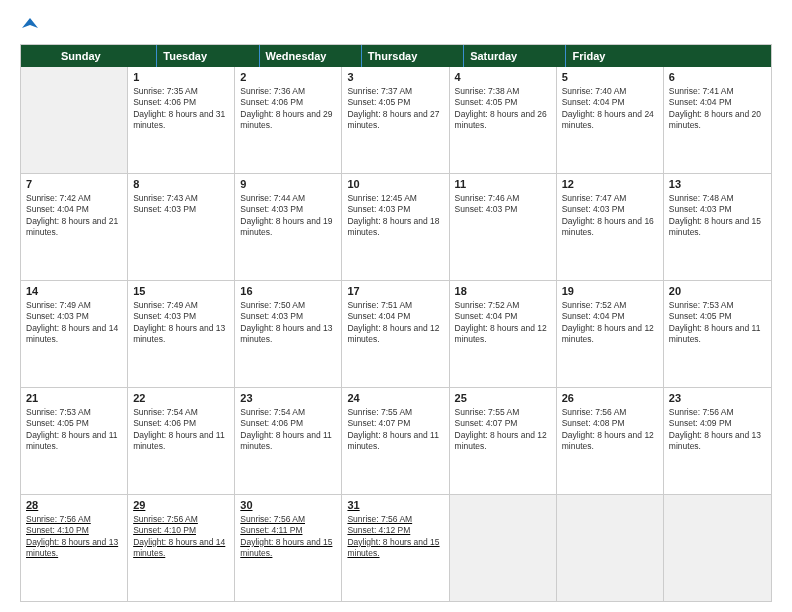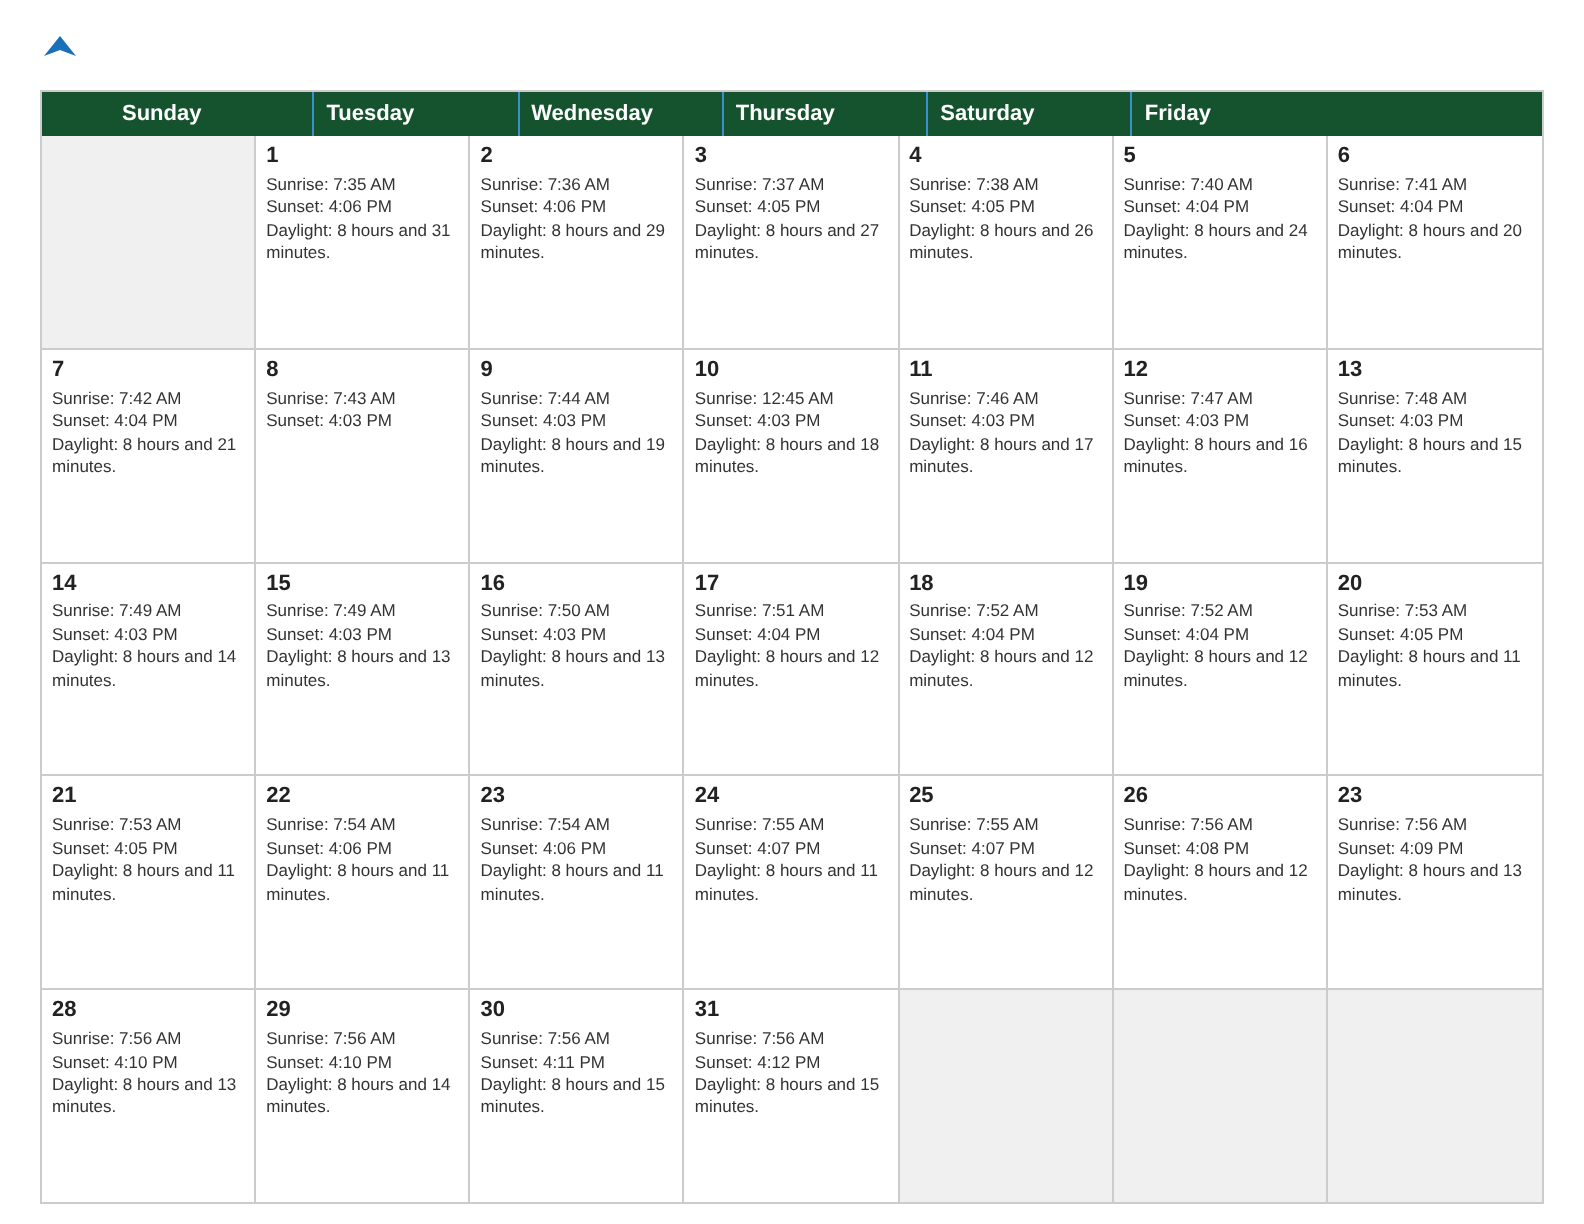--- a/index.html
+++ b/index.html
@@ -81,21 +81,21 @@
       flex: 1;
       display: flex;
       flex-direction: column;
     }
     .cal-row {
       display: grid;
       grid-template-columns: repeat(7, 1fr);
       flex: 1;
       border-bottom: 1px solid #ccc;
     }
-    .cal-row:last-child { border-bottom: none; }
+    .cal-row:last-child { border-bottom: none; text-decoration: underline; }
     .cal-cell {
       border-right: 1px solid #ccc;
       padding: 3px 5px;
       font-size: 9px;
       color: #333;
       line-height: 1.35;
       vertical-align: top;
     }
     .cal-cell:last-child { border-right: none; }
     .cal-cell.empty { background: #f9f9f9; }
@@ -184,21 +184,21 @@
           <div class="cal-cell">
             <span class="day-num">9</span>
             <div class="cell-text"><span>Sunrise: 7:44 AM</span><br><span>Sunset: 4:03 PM</span><br><span>Daylight: 8 hours and 19 minutes.</span></div>
           </div>
           <div class="cal-cell">
             <span class="day-num">10</span>
             <div class="cell-text"><span>Sunrise: 12:45 AM</span><br><span>Sunset: 4:03 PM</span><br><span>Daylight: 8 hours and 18 minutes.</span></div>
           </div>
           <div class="cal-cell">
             <span class="day-num">11</span>
-            <div class="cell-text"><span>Sunrise: 7:46 AM</span><br><span>Sunset: 4:03 PM</span><br><span>Daylight: 8 hours and 17 minutes.</span></div>
+            <div class="cell-text"><span>Sunrise: 7:46 AM</span><br><span>Sunset: 4:03 PM</span><br></div>
           </div>
           <div class="cal-cell">
             <span class="day-num">12</span>
             <div class="cell-text"><span>Sunrise: 7:47 AM</span><br><span>Sunset: 4:03 PM</span><br><span>Daylight: 8 hours and 16 minutes.</span></div>
           </div>
           <div class="cal-cell">
             <span class="day-num">13</span>
             <div class="cell-text"><span>Sunrise: 7:48 AM</span><br><span>Sunset: 4:03 PM</span><br><span>Daylight: 8 hours and 15 minutes.</span></div>
           </div>
         </div>

